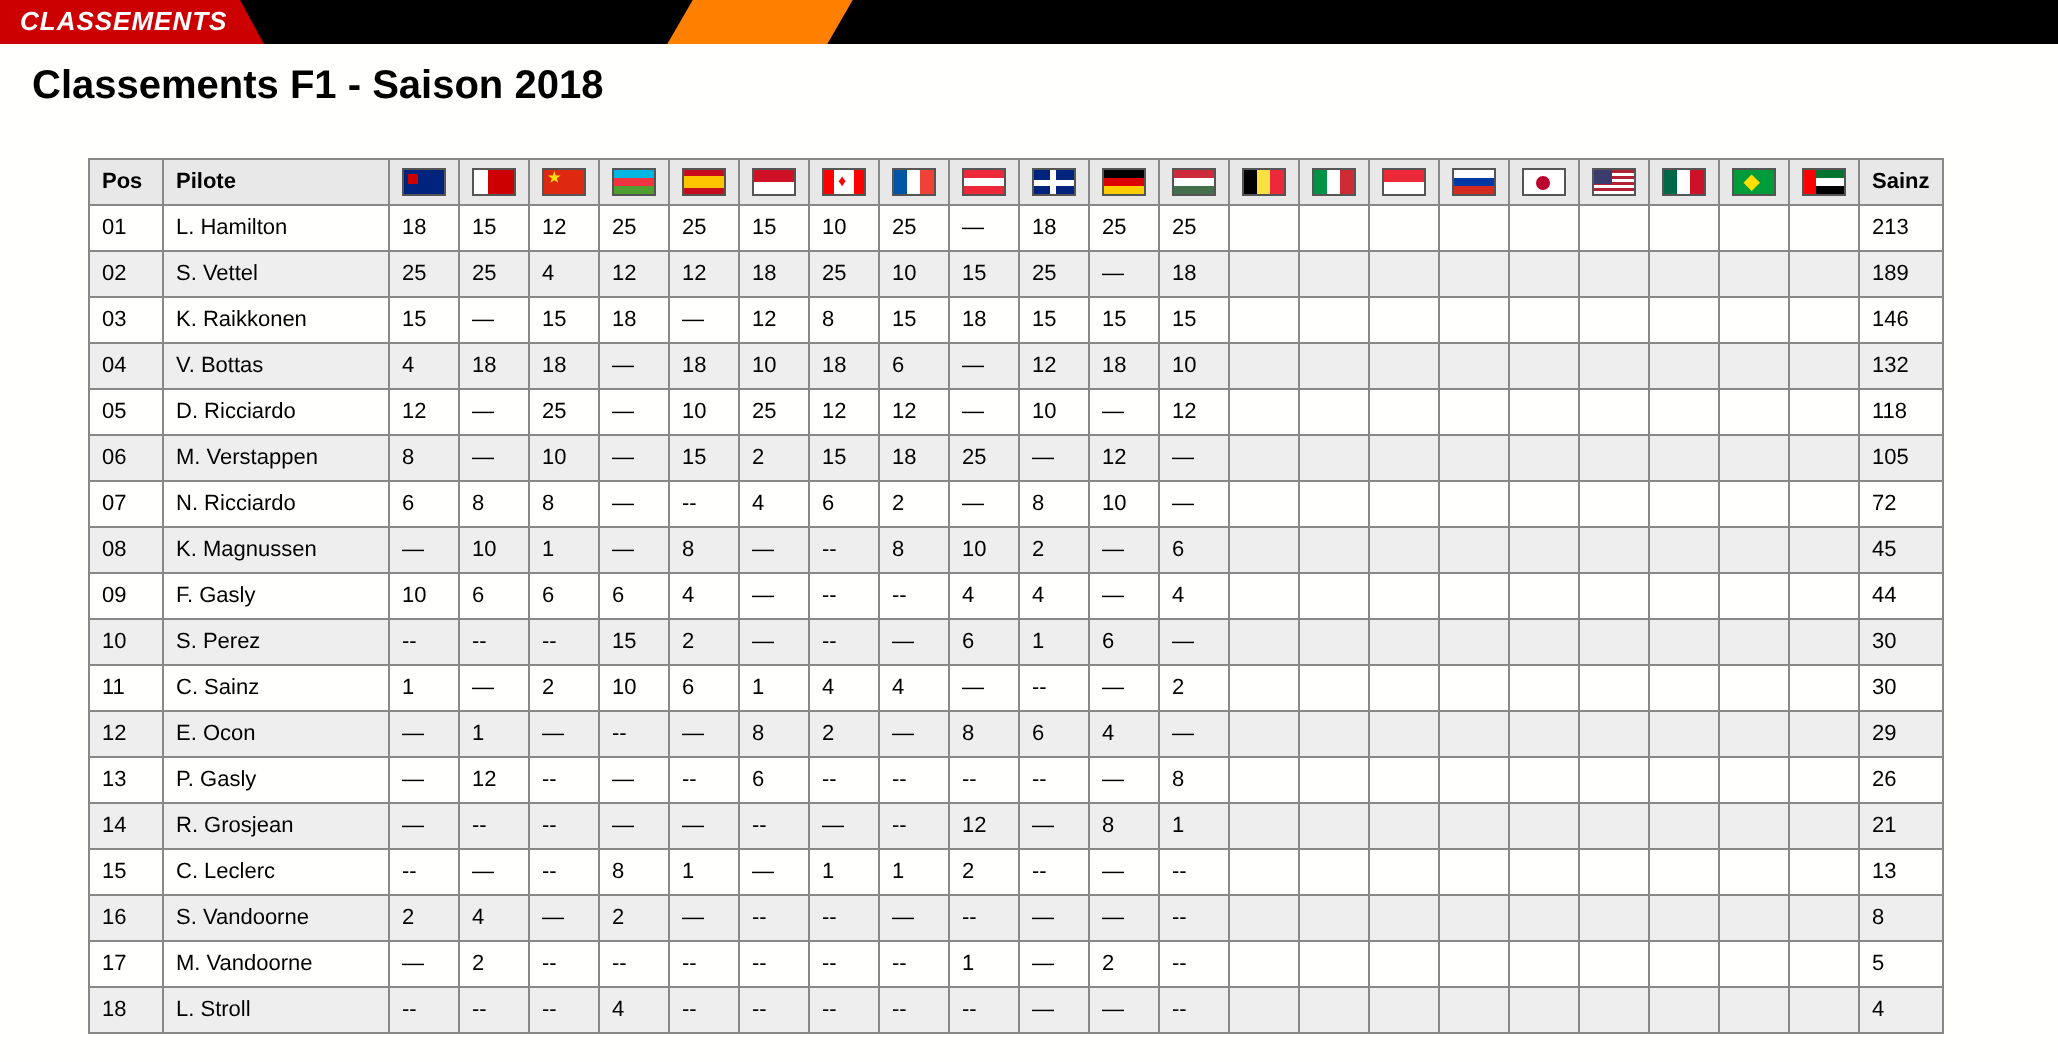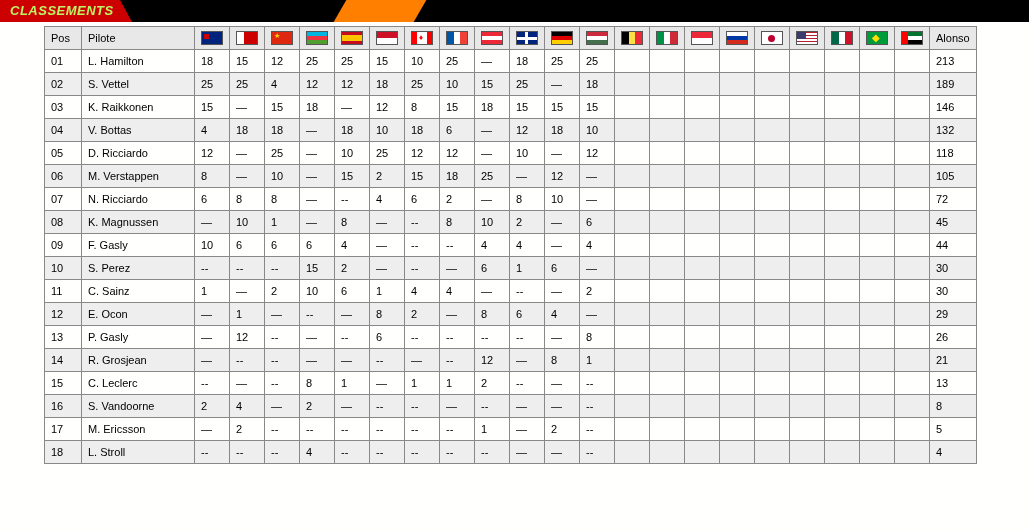--- a/index.html
+++ b/index.html
@@ -16,21 +16,21 @@
     position: relative;
     margin-bottom: 4px;
   }
   .topbar-red {
     position: absolute;
     left: 0;
     top: 0;
     bottom: 0;
     width: 120px;
     background: #c00;
-    color: #bef264;
+    color: #ffffff;
     font-weight: bold;
     font-style: italic;
     font-size: 13px;
     padding: 3px 10px;
     letter-spacing: 0.5px;
     box-sizing: border-box;
   }
   .topbar-red::after{
     content:"";
     position:absolute;
@@ -70,21 +70,21 @@
   }
   table.standings th,
   table.standings td {
     border: 1px solid #888;
     padding: 3px 6px;
     text-align: left;
     height: 16px;
   }
   table.standings th {
     background: #e8e8e8;
-    font-weight: normal;
+    font-weight: bold;
   }
   table.standings th.flagcell {
     padding: 2px;
     text-align: center;
     width: 30px;
   }
   table.standings td.num {
     width: 22px;
   }
   table.standings tr:nth-child(even) td {
@@ -138,20 +138,21 @@
 </style>
 </head>
 <body>
 
 <div class="topbar">
   <div class="topbar-red">CLASSEMENTS</div>
   <div class="topbar-orange"></div>
 </div>
 
 <div class="page">
+  <h1 class="pagetitle">Classements F1 - Saison 2018</h1>
 
   <div class="tablewrap">
     <table class="standings">
       <thead>
         <tr id="header-row">
             <th>Pos</th>
             <th>Pilote</th>
             <th class="flagcell"><span class="flag flag-AUS"></span></th>
             <th class="flagcell"><span class="flag flag-BHR"></span></th>
             <th class="flagcell"><span class="flag flag-CHN"></span></th>
@@ -166,21 +167,21 @@
             <th class="flagcell"><span class="flag flag-HUN"></span></th>
             <th class="flagcell"><span class="flag flag-BEL"></span></th>
             <th class="flagcell"><span class="flag flag-ITA"></span></th>
             <th class="flagcell"><span class="flag flag-SIN"></span></th>
             <th class="flagcell"><span class="flag flag-RUS"></span></th>
             <th class="flagcell"><span class="flag flag-JPN"></span></th>
             <th class="flagcell"><span class="flag flag-USA"></span></th>
             <th class="flagcell"><span class="flag flag-MEX"></span></th>
             <th class="flagcell"><span class="flag flag-BRA"></span></th>
             <th class="flagcell"><span class="flag flag-UAE"></span></th>
-            <th>Alonso</th>
+            <th>Sainz</th>
           </tr>
       </thead>
       <tbody id="body-rows">
           <tr>
             <td class="pos">01</td>
             <td class="pilote">L. Hamilton</td>
             <td class="num">18</td>
             <td class="num">15</td>
             <td class="num">12</td>
             <td class="num">25</td>
@@ -588,21 +589,21 @@
             <td class="num"></td>
             <td class="num"></td>
             <td class="num"></td>
             <td class="num"></td>
             <td class="num"></td>
             <td class="num"></td>
             <td class="total">8</td>
           </tr>
           <tr>
             <td class="pos">17</td>
-            <td class="pilote">M. Ericsson</td>
+            <td class="pilote">M. Vandoorne</td>
             <td class="num">—</td>
             <td class="num">2</td>
             <td class="num">--</td>
             <td class="num">--</td>
             <td class="num">--</td>
             <td class="num">--</td>
             <td class="num">--</td>
             <td class="num">--</td>
             <td class="num">1</td>
             <td class="num">—</td>

